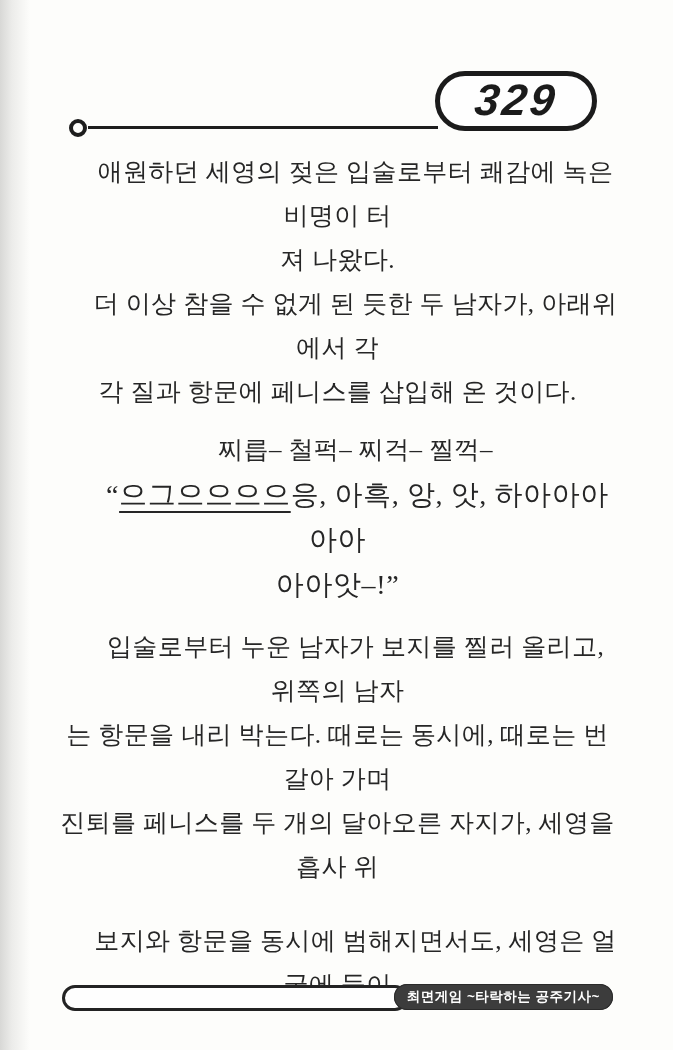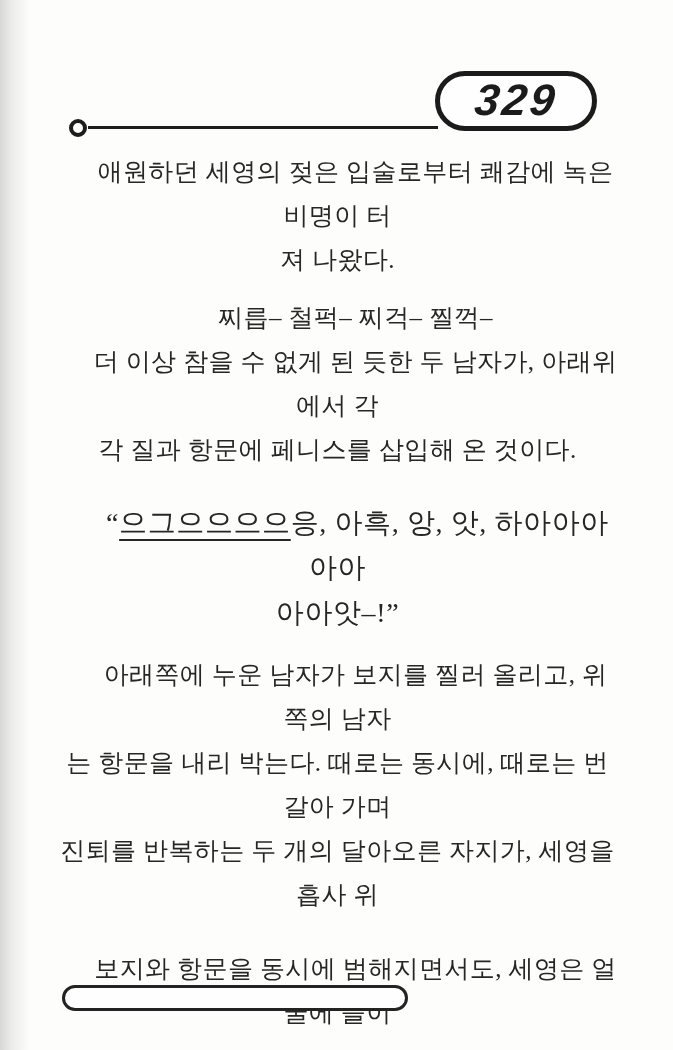--- a/index.html
+++ b/index.html
@@ -48,21 +48,21 @@
   .text-col {
     position:absolute; left:57px; right:55px; top:150px;
     font-size:25px; line-height:44px; letter-spacing:0.4px;
     text-align:left;
   }
   .para { margin:0;text-align:center; }
   .indent { text-indent:36px; }
   .line { display:block; }
   .sfx { margin-top:14px; }
   .dialogue { font-size:28px; line-height:45px; letter-spacing:0.6px; }
-  .dlg-indent { text-indent:40px;margin-top:28px; }
+  .dlg-indent { text-indent:40px; }
   .underlined {
     text-decoration:underline;
     text-underline-offset:7px;
     text-decoration-thickness:2px;
   }
   .gap-md { margin-top:18px; }
   .gap-lg { margin-top:30px; }
 
   
   .footer-box {
@@ -97,42 +97,45 @@
     <span class="page-num">329</span>
   </div>
 
   <div class="text-col">
 
     <p class="para">
       <span class="line indent">애원하던 세영의 젖은 입술로부터 쾌감에 녹은 비명이 터</span>
       <span class="line">져 나왔다.</span>
     </p>
 
-    <p class="para sfx">
-      <span class="line indent">찌릅– 철퍽– 찌걱– 찔꺽–</span>
-    </p>
-
     <p class="para">
       <span class="line indent">더 이상 참을 수 없게 된 듯한 두 남자가, 아래위에서 각</span>
       <span class="line">각 질과 항문에 페니스를 삽입해 온 것이다.</span>
+    </p>
+
+    <p class="para sfx">
+      <span class="line indent">찌릅– 철퍽– 찌걱– 찔꺽–</span>
     </p>
 
     <p class="para dialogue">
       <span class="line dlg-indent"><span>“</span><span class="underlined">으그으으으으</span><span>응, 아흑, 앙, 앗, 하아아아아아</span></span>
       <span class="line">아아앗–!”</span>
     </p>
 
     <p class="para gap-md">
-      <span class="line indent">아래쪽에 누운 남자가 보지를 찔러 올리고, 위쪽의 남자</span>
+      <span class="line indent">입술로부터 누운 남자가 보지를 찔러 올리고, 위쪽의 남자</span>
       <span class="line">는 항문을 내리 박는다. 때로는 동시에, 때로는 번갈아 가며</span>
-      <span class="line">진퇴를 반복하는 두 개의 달아오른 자지가, 세영을 흡사 위</span>
+      <span class="line">진퇴를 페니스를 두 개의 달아오른 자지가, 세영을 흡사 위</span>
     </p>
 
 
     <p class="para gap-lg">
       <span class="line indent">보지와 항문을 동시에 범해지면서도, 세영은 얼굴에 들이</span>
 
     </p>
 
   </div>
 
   <div class="footer-box"></div>
+  <div class="footer-badge">
+    <span>최면게임 ~타락하는 공주기사~</span>
+  </div>
 </div>
 
 </body></html>

